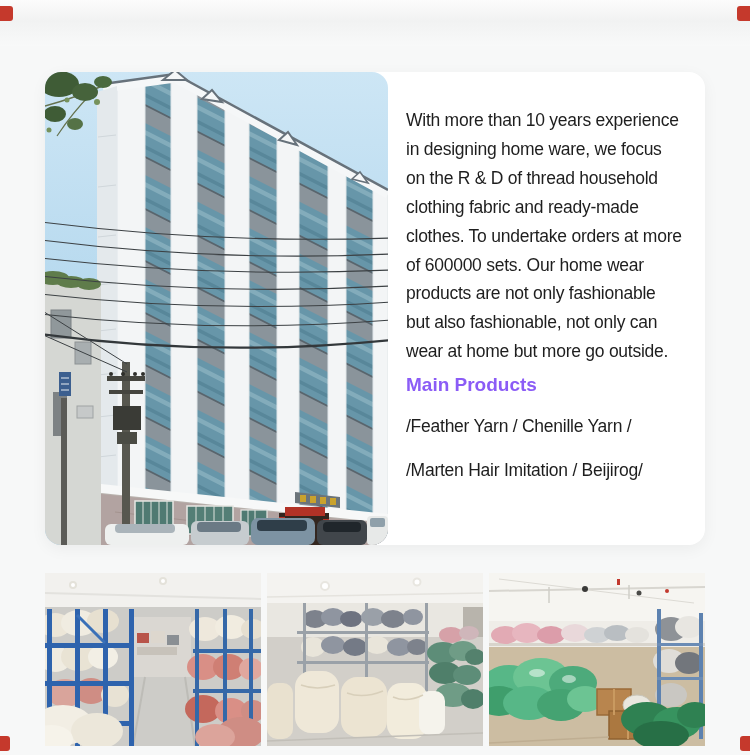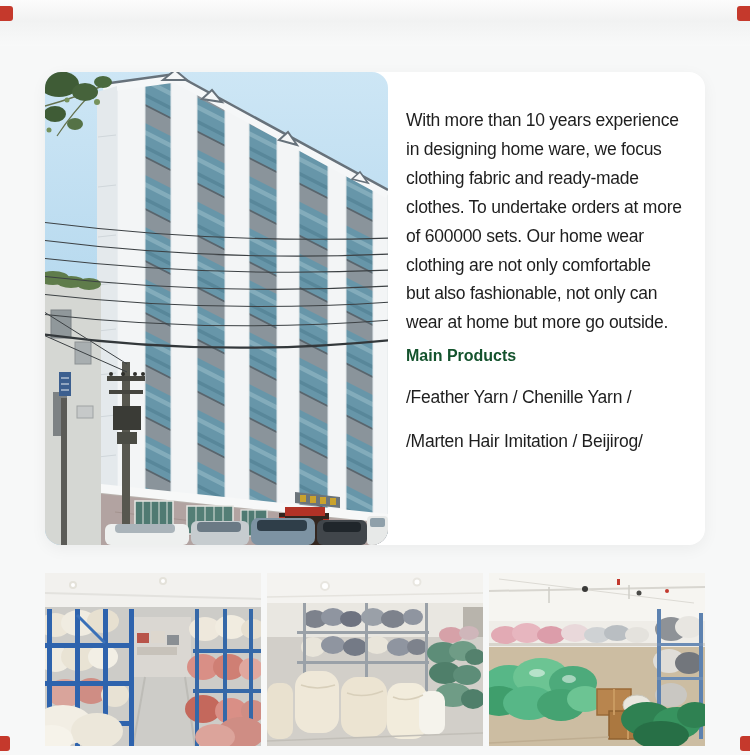--- a/index.html
+++ b/index.html
@@ -25,21 +25,21 @@
   }
   .building-wrap{width:343px;height:473px;flex:none;border-radius:16px;overflow:hidden;}
   .building-wrap svg{display:block;}
 
   .about-panel{flex:1;padding:22px 10px 0 18px;overflow:hidden;}
   .title-row{display:flex;align-items:baseline;gap:12px;}
   .about-title{font-size:30px;line-height:38px;font-weight:700;color:#141414;letter-spacing:-.4px;}
   .supplier{font-size:17px;color:#9c9c9c;}
   .body-lines{margin-top:12px;}
   .body-lines .line{font-size:17.5px;line-height:28.9px;color:#1e1e1e;letter-spacing:-.25px;white-space:nowrap;}
-  .mp-title{margin-top:7px;font-size:16px;line-height:24px;font-weight:700;color:#14532d;}
+  .mp-title{margin-top:7px;font-size:19px;line-height:24px;font-weight:700;color:#8b5cf6;}
   .mp-lines{margin-top:4px;}
   .mp-lines .line{font-size:17.5px;line-height:27.5px;color:#1e1e1e;letter-spacing:-.25px;white-space:nowrap;margin-top:16px;}
 
   .photo-strip{position:absolute;left:45px;top:573px;width:660px;height:173px;display:flex;gap:6px;}
   .photo-strip .ph{width:216px;height:173px;overflow:hidden;}
   .photo-strip svg{display:block;}
 </style>
 </head>
 <body>
 
@@ -190,24 +190,25 @@
         <rect x="322" y="444" width="21" height="29" rx="4" fill="#e7e9e8"></rect>
         <rect x="325" y="446" width="15" height="9" rx="2" fill="#8fa0aa"></rect>
       </g>
     </svg>
   </div>
 
   <div class="about-panel">
     <div class="body-lines">
       <div class="line">With more than 10 years experience</div>
       <div class="line">in designing home ware, we focus</div>
+      <div class="line">on the R &amp; D of thread household</div>
       <div class="line">clothing fabric and ready-made</div>
       <div class="line">clothes. To undertake orders at more</div>
       <div class="line">of 600000 sets. Our home wear</div>
-      <div class="line">clothing are not only comfortable</div>
+      <div class="line">products are not only fashionable</div>
       <div class="line">but also fashionable, not only can</div>
       <div class="line">wear at home but more go outside.</div>
     </div>
     <div class="mp-title">Main Products</div>
     <div class="mp-lines">
       <div class="line">/Feather Yarn / Chenille Yarn /</div>
       <div class="line">/Marten Hair Imitation / Beijirog/</div>
     </div>
   </div>
 </div>

